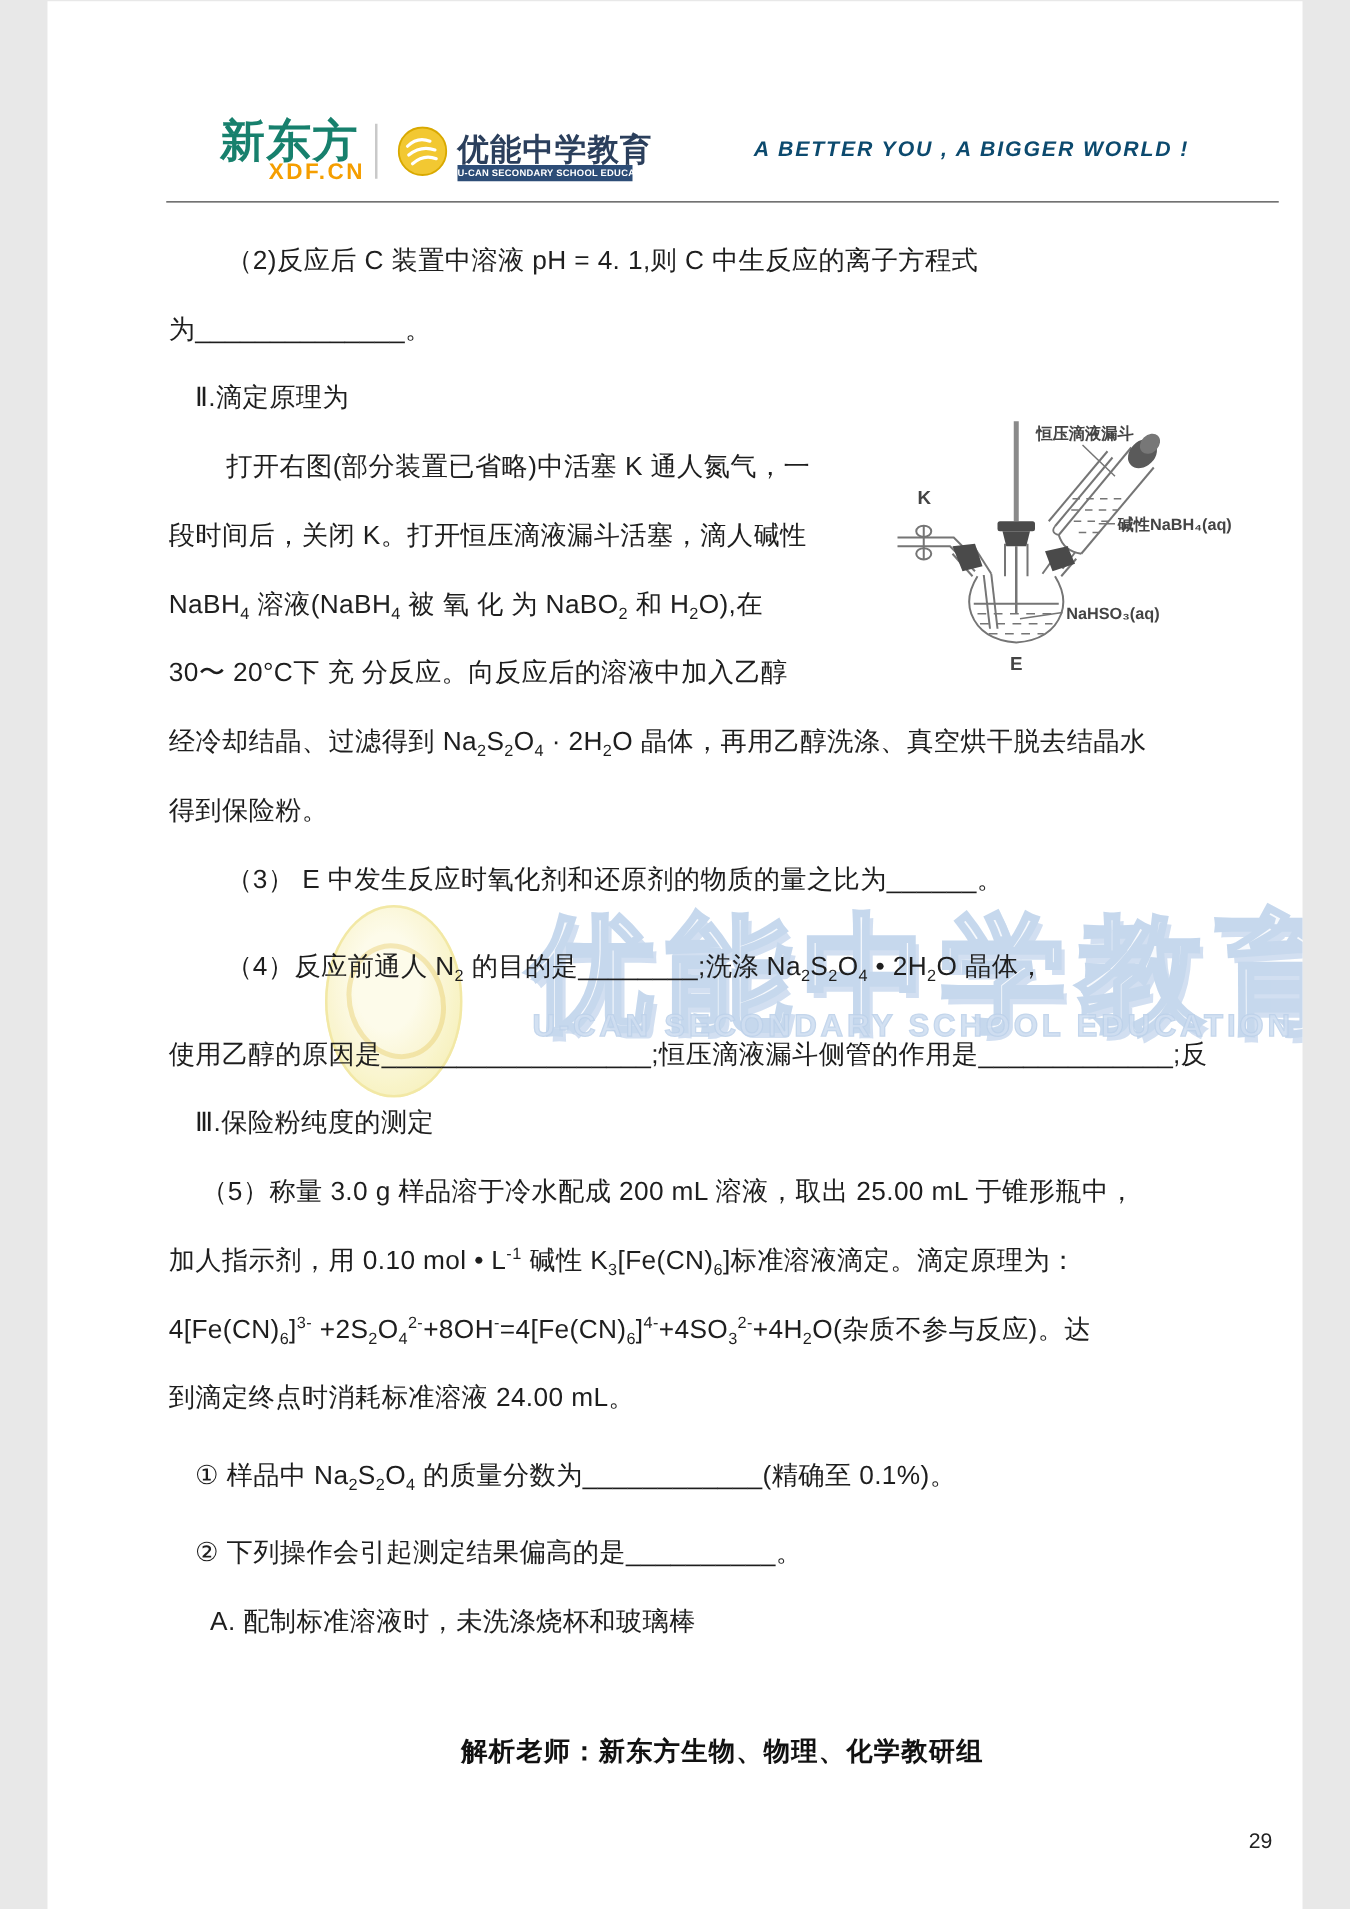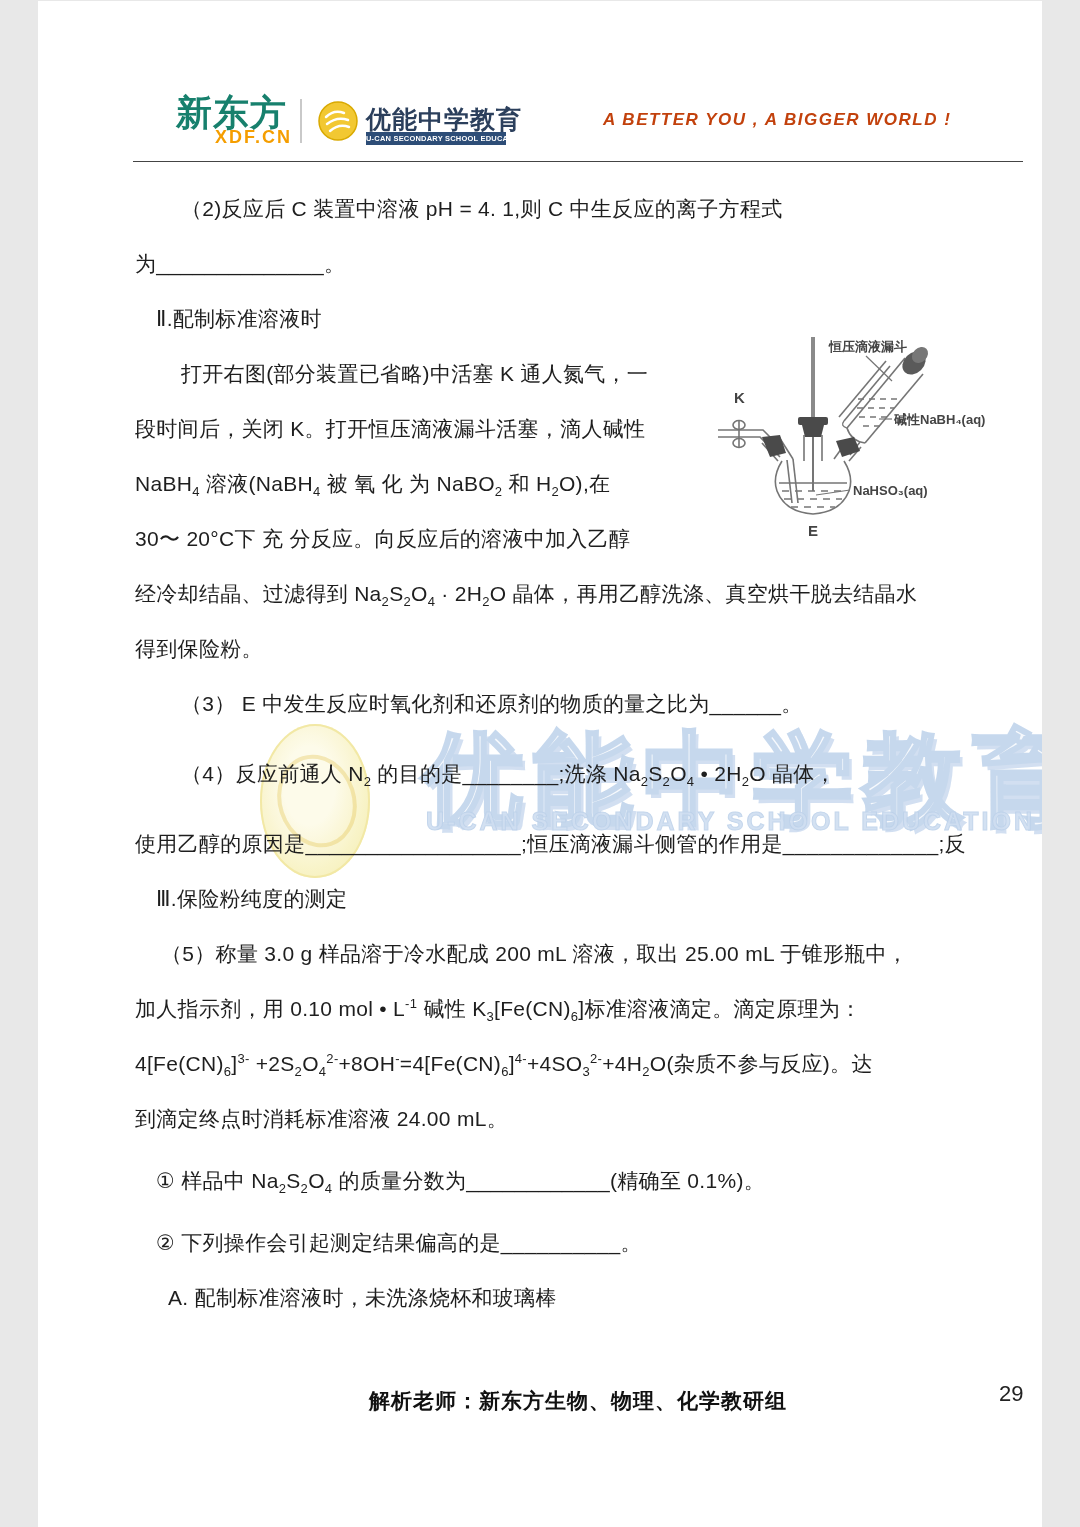--- a/index.html
+++ b/index.html
@@ -23,21 +23,21 @@
     position:absolute; left:328px; top:102px; font-size:25px; font-weight:bold;
     color:#2b3f5c; letter-spacing:1px;
   }
   .hdr-ucan-sub {
     position:absolute; left:328px; top:131px; width:140px; height:13px;
     background:#2d4d77; color:#ffffff; font-size:7.5px; font-weight:bold;
     line-height:13px; text-align:center; letter-spacing:0.2px; white-space:nowrap;
   }
   .hdr-tagline {
     position:absolute; left:565px; top:109px; font-size:17px; font-style:italic;
-    font-weight:bold; color:#c2410c; letter-spacing:1.5px; white-space:nowrap;
+    font-weight:bold; color:#0c4a6e; letter-spacing:1.5px; white-space:nowrap;
   }
   .hdr-rule { position:absolute; left:95px; top:160px; width:890px; height:0; border-top:1.5px solid #444; }
   
   .watermark { position:absolute; left:0; top:0; width:1080px; height:1527px; z-index:0; pointer-events:none; }
   .wm-circle {
     position:absolute; left:222px; top:723px; width:110px; height:154px; border-radius:50%;
     background:radial-gradient(ellipse at 45% 40%, #fdfbe8 30%, #f7f0b8 75%, #f3e9a0);
     box-shadow:inset 0 0 0 2px #f1e69c; opacity:.9;
   }
   .wm-circle i {
@@ -65,21 +65,21 @@
   .indent-opt { text-indent:33px; }
   .gap-lg { margin-top:15px; }
   .gap-sm { margin-top:7px; }
   
   .diagram { position:absolute; left:678px; top:332px; width:306px; height:212px; z-index:1;font-weight:bold; }
   
   .footer-text {
     position:absolute; left:0; top:1386px; width:1080px; text-align:center;
     font-size:21px; font-weight:bold; color:#111; letter-spacing:1px; z-index:2;
   }
-  .page-number { position:absolute; left:961px; top:1380px; font-size:22px; color:#222; z-index:2; }
+  .page-number { position:absolute; left:961px; top:1462px; font-size:17px; color:#222; z-index:2; }
 </style>
 </head>
 <body>
 
 <div class="page">
 
   <div>
     <div class="hdr-xdf">新东方</div>
     <div class="hdr-xdf-sub">XDF.CN</div>
     <div class="hdr-divider"></div>
@@ -178,21 +178,21 @@
         <text x="137" y="162" font-size="13">NaHSO₃(aq)</text>
         <text x="18" y="70" font-size="15">K</text>
         <text x="92" y="203" font-size="15">E</text>
       </g>
     </svg>
   </div>
 
   <div class="content">
       <p class="line indent">（2)反应后 C 装置中溶液 pH = 4. 1,则 C 中生反应的离子方程式</p>
       <p class="line">为______________。</p>
-      <p class="line indent-sm">Ⅱ.配制标准溶液时</p>
+      <p class="line indent-sm">Ⅱ.滴定原理为</p>
       <p class="line indent">打开右图(部分装置已省略)中活塞 K 通人氮气，一</p>
       <p class="line">段时间后，关闭 K。打开恒压滴液漏斗活塞，滴人碱性</p>
       <p class="line">NaBH<sub>4</sub> 溶液(NaBH<sub>4</sub> 被 氧 化 为  NaBO<sub>2</sub> 和  H<sub>2</sub>O),在</p>
       <p class="line">30〜 20°C下 充 分反应。向反应后的溶液中加入乙醇</p>
       <p class="line">经冷却结晶、过滤得到 Na<sub>2</sub>S<sub>2</sub>O<sub>4</sub> · 2H<sub>2</sub>O 晶体，再用乙醇洗涤、真空烘干脱去结晶水</p>
       <p class="line">得到保险粉。</p>
       <p class="line indent">（3） E 中发生反应时氧化剂和还原剂的物质的量之比为______。</p>
       <p class="line indent gap-lg">（4）反应前通人 N<sub>2</sub> 的目的是________;洗涤 Na<sub>2</sub>S<sub>2</sub>O<sub>4</sub> • 2H<sub>2</sub>O 晶体，</p>
       <p class="line gap-lg">使用乙醇的原因是__________________;恒压滴液漏斗侧管的作用是_____________;反</p>
       <p class="line indent-sm">Ⅲ.保险粉纯度的测定</p>

